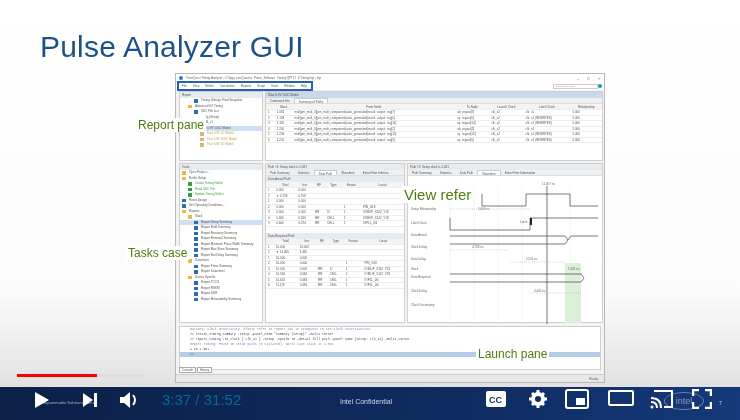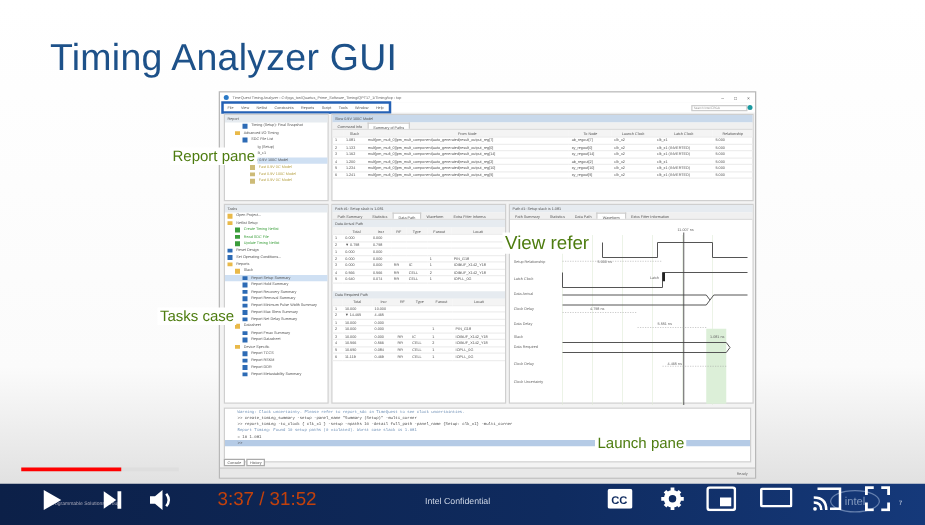--- a/index.html
+++ b/index.html
@@ -39,31 +39,31 @@
 .console .warn{color:#6e8fb5}
 .console .cur{background:#b5cbe6}
 .statusbar{position:absolute;left:0;bottom:0;width:100%;height:8px;background:#e8e8e8;border-top:1px solid #ccc;font-size:3px;text-align:right;padding-right:6px;line-height:8px;color:#666}
 .ctabs{position:absolute;left:3px;bottom:9px;display:flex;font-size:3px;color:#555}
 .ctabs span{border:1px solid #aaa;padding:0 2px;margin-right:1px;background:#fff}
 .wave{position:absolute;left:0;top:14px;right:0;bottom:0}
 .player{position:absolute;left:0;top:387px;width:740px;height:33px;background:linear-gradient(90deg,#0c2048,#0f2b5f 60%,#15397a)}
 .progress-bg{position:absolute;left:17px;top:374px;width:126px;height:3px;background:rgba(220,220,220,.8)}
 .progress-fill{position:absolute;left:17px;top:374px;width:80px;height:3px;background:#f00}
 .ctrl{position:absolute;color:#fff}
-.time{position:absolute;left:174px;top:391px;font-size:15px;color:#c2410c}
+.time{position:absolute;left:162px;top:391px;font-size:15px;color:#0369a1}
 .confid{position:absolute;left:340px;top:398px;font-size:7px;color:#cfd7e6}
 .groupl{position:absolute;left:40px;top:400px;font-size:4px;color:#aab}
 .pagen{position:absolute;left:719px;top:400px;font-size:5px;color:#cfd7e6}
 .intellogo{position:absolute;left:664px;top:392px;width:40px;height:18px;border:1px solid rgba(180,200,230,.5);border-radius:50%;font-size:9px;color:rgba(200,215,235,.6);text-align:center;line-height:17px;}
 </style>
 </head>
 <body>
 
 <div class="slide"></div>
-<div class="slide-title">Timing Analyzer GUI</div>
+<div class="slide-title">Pulse Analyzer GUI</div>
 
 <div class="win">
   <div class="titlebar">
     <span class="appicon"></span>
     <span class="ttl">TimeQuest Timing Analyzer - C:/fpga_ton/Quartus_Prime_Software_Timing/QPT17_1/Timing/top - top</span>
     <span class="wc">
       <span>–</span>
       <span>□</span>
       <span>×</span>
     </span>

